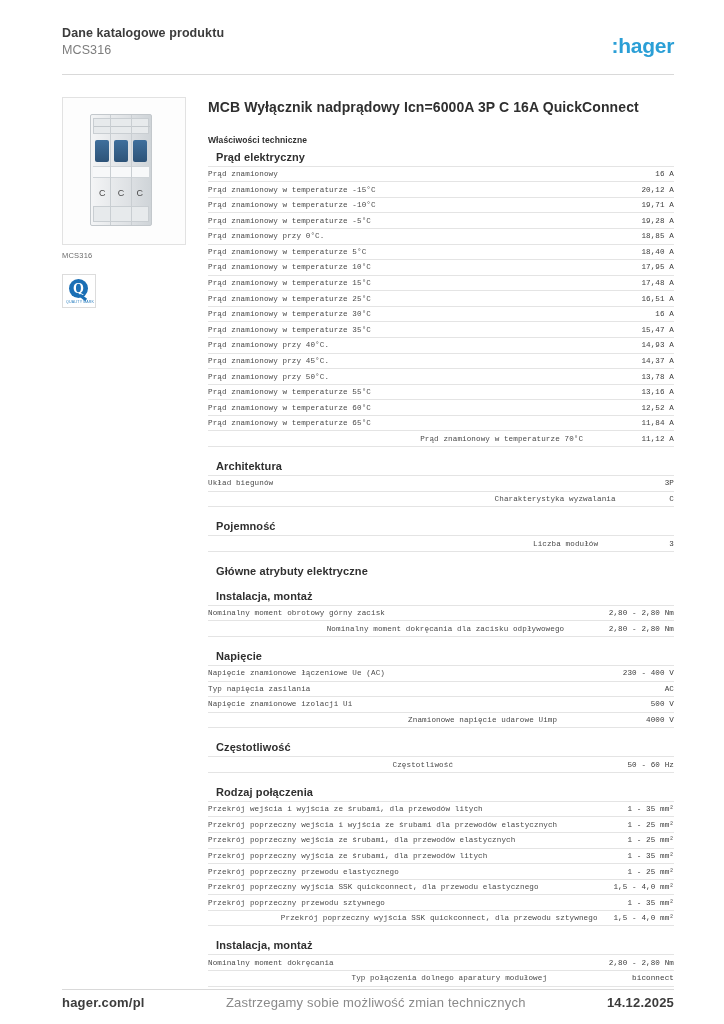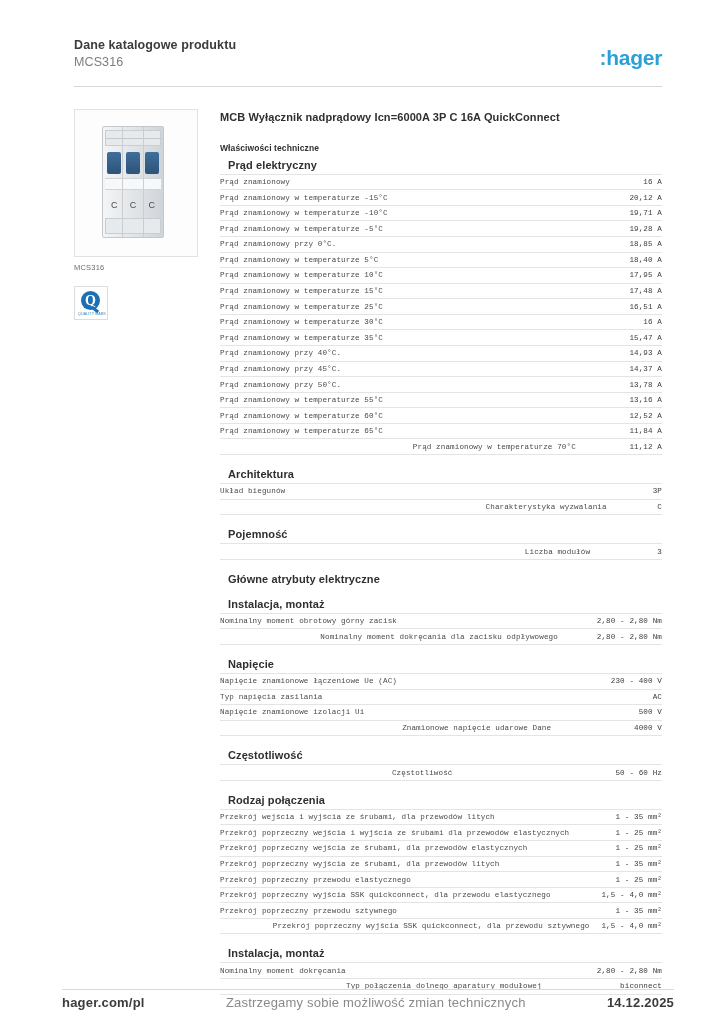--- a/index.html
+++ b/index.html
@@ -9,21 +9,21 @@
     height: 1024px;
     background: #ffffff;
     font-family: "Liberation Sans", sans-serif;
     color: #3c3c3c;
     position: relative;
   }
   .page {
     width: 724px;
     height: 1024px;
     position: relative;
-    padding: 12px;
+    padding: 0;
   }
   
   .header {
     display: flex;
     align-items: flex-start;
     justify-content: space-between;
     padding: 24px 50px 14px 62px;
   }
   .doc-title {
     font-size: 12.5px;
@@ -159,21 +159,21 @@
     position: absolute;
     left: 2px; bottom: 3px;
     font-size: 3.6px;
     color: #2b7fc0;
     letter-spacing: 0.1px;
     width: 30px;
     text-align: center;
   }
   .right-col { flex: 1 1 auto; min-width: 0; }
   .product-heading {
-    font-size: 11px;
+    font-size: 14px;
     font-weight: bold;
     color: #2f2f2f;
     margin: 2px 0 20px 0;
     letter-spacing: 0.1px;
   }
   .section-title {
     font-size: 8.5px;
     font-weight: bold;
     color: #2f2f2f;
     margin: 0 0 6px 0;
@@ -398,21 +398,21 @@
               </tr>
               <tr>
                 <td class="label">Typ napięcia zasilania</td>
                 <td class="val">AC</td>
               </tr>
               <tr>
                 <td class="label">Napięcie znamionowe izolacji Ui</td>
                 <td class="val">500 V</td>
               </tr>
               <tr>
-                <td class="label">Znamionowe napięcie udarowe Dane</td>
+                <td class="label">Znamionowe napięcie udarowe Uimp</td>
                 <td class="val">4000 V</td>
               </tr>
             </tbody>
           </table>
           <div class="group-title">Częstotliwość</div>
           <table class="spec">
             <tbody>
               <tr>
                 <td class="label">Częstotliwość</td>
                 <td class="val">50 - 60 Hz</td>

